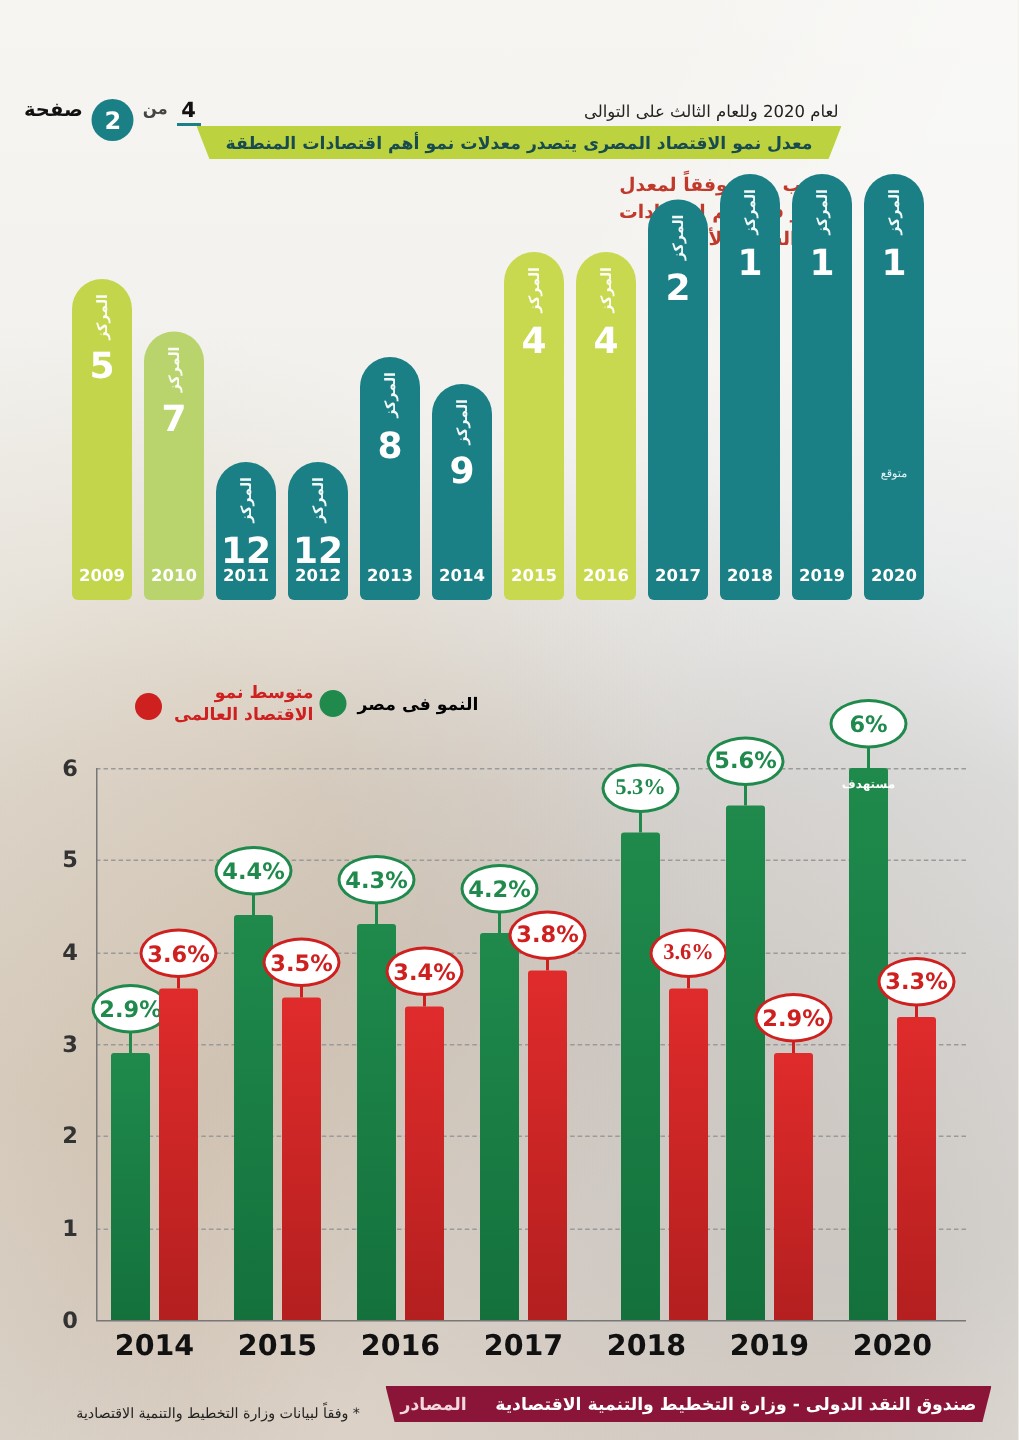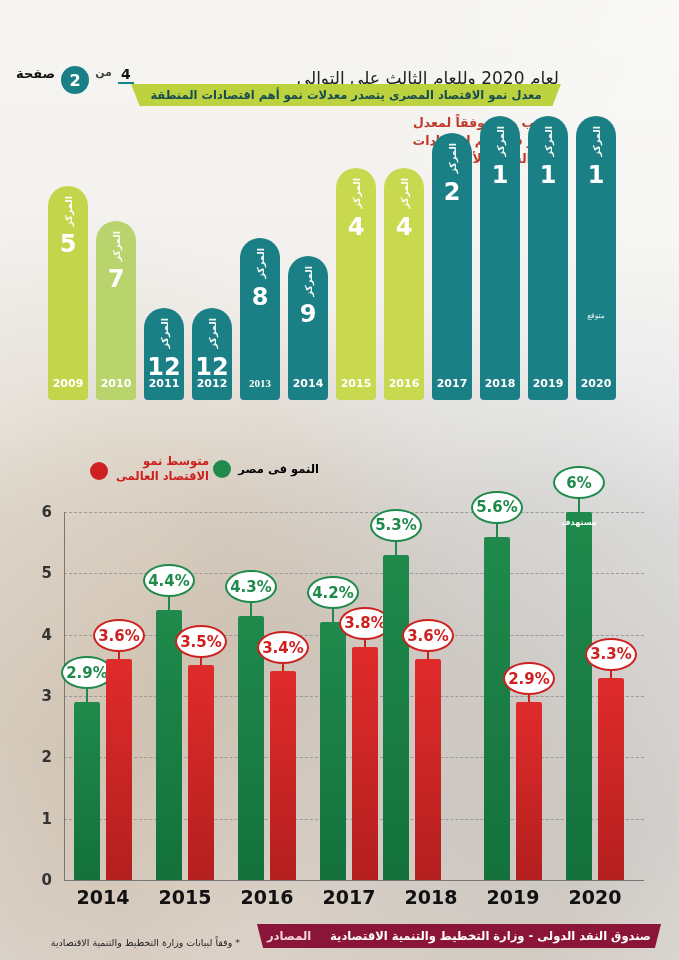--- a/index.html
+++ b/index.html
@@ -66,21 +66,21 @@
   #page-badge .circle {
     width: 28px; height: 28px; border-radius: 50%;
     background: #1b7f86; color: #fff;
     display: flex; align-items: center; justify-content: center;
     font-size: 16px; font-weight: bold;
   }
   #page-badge .sep { font-size: 11px; color: #444; }
   #page-badge .total { font-size: 14px; color: #111; border-bottom: 2px solid #1b7f86; padding: 0 3px; }
   #subtitle-line {
     position: absolute; right: 120px; top: 2px;
-    font-size: 17px; color: #222;
+    font-size: 11px; color: #222;
   }
   #band {
     position: absolute; right: 118px; top: 18px; width: 430px; height: 22px;
     background: #bdd23f;
     display: flex; align-items: center; justify-content: center;
     font-size: 11.5px; font-weight: bold; color: #184b4f;
     clip-path: polygon(0 0, 100% 0, 98% 100%, 2% 100%);
   }
 
   
@@ -242,21 +242,21 @@
             <div class="rtl-word">المركز</div>
             <div class="rank-num">12</div>
           </div>
           <div class="year-label" style="background: rgb(27, 127, 134);">2012</div>
         </div>
         <div class="bar-col" style="left: 220px;">
           <div class="bar" style="height: 127.818px; background: rgb(27, 127, 134);">
             <div class="rtl-word">المركز</div>
             <div class="rank-num">8</div>
           </div>
-          <div class="year-label" style="background: rgb(27, 127, 134); font-family: Liberation Serif, serif;">2013</div>
+          <div class="year-label" style="background: rgb(27, 127, 134);">2013</div>
         </div>
         <div class="bar-col" style="left: 268px;">
           <div class="bar" style="height: 110.364px; background: rgb(27, 127, 134);">
             <div class="rtl-word">المركز</div>
             <div class="rank-num">9</div>
           </div>
           <div class="year-label" style="background: rgb(27, 127, 134);">2014</div>
         </div>
         <div class="bar-col" style="left: 316px;">
           <div class="bar" style="height: 197.636px; background: rgb(200, 217, 79);">
@@ -363,21 +363,21 @@
           <div class="bubble red" style="left: 51px; top: 119.467px;">3.4%</div>
         </div>
         <div class="grp" style="left: 250px; height: 368px;">
           <div class="gbar green" style="height: 257.6px;"></div>
           <div class="stem green" style="left: 19px; top: 94.4px; height: 16px;"></div>
           <div class="bubble green" style="left: 19px; top: 64.4px;">4.2%</div>
           <div class="gbar red" style="height: 233.067px;"></div>
           <div class="stem red" style="left: 51px; top: 124.933px; height: 10px;"></div>
           <div class="bubble red" style="left: 51px; top: 94.9333px;">3.8%</div>
         </div>
-        <div class="grp" style="left: 313px; height: 368px;">
+        <div class="grp" style="left: 344px; height: 368px; font-family: Liberation Serif, serif;">
           <div class="gbar green" style="height: 325.067px;"></div>
           <div class="stem green" style="left: 19px; top: 26.9333px; height: 16px;"></div>
           <div class="bubble green" style="left: 19px; top: -3.06667px;">5.3%</div>
           <div class="gbar red" style="height: 220.8px;"></div>
           <div class="stem red" style="left: 51px; top: 137.2px; height: 10px;"></div>
           <div class="bubble red" style="left: 51px; top: 107.2px;">3.6%</div>
         </div>
         <div class="grp" style="left: 414px; height: 368px;">
           <div class="gbar green" style="height: 343.467px;"></div>
           <div class="stem green" style="left: 19px; top: 8.53333px; height: 16px;"></div>

